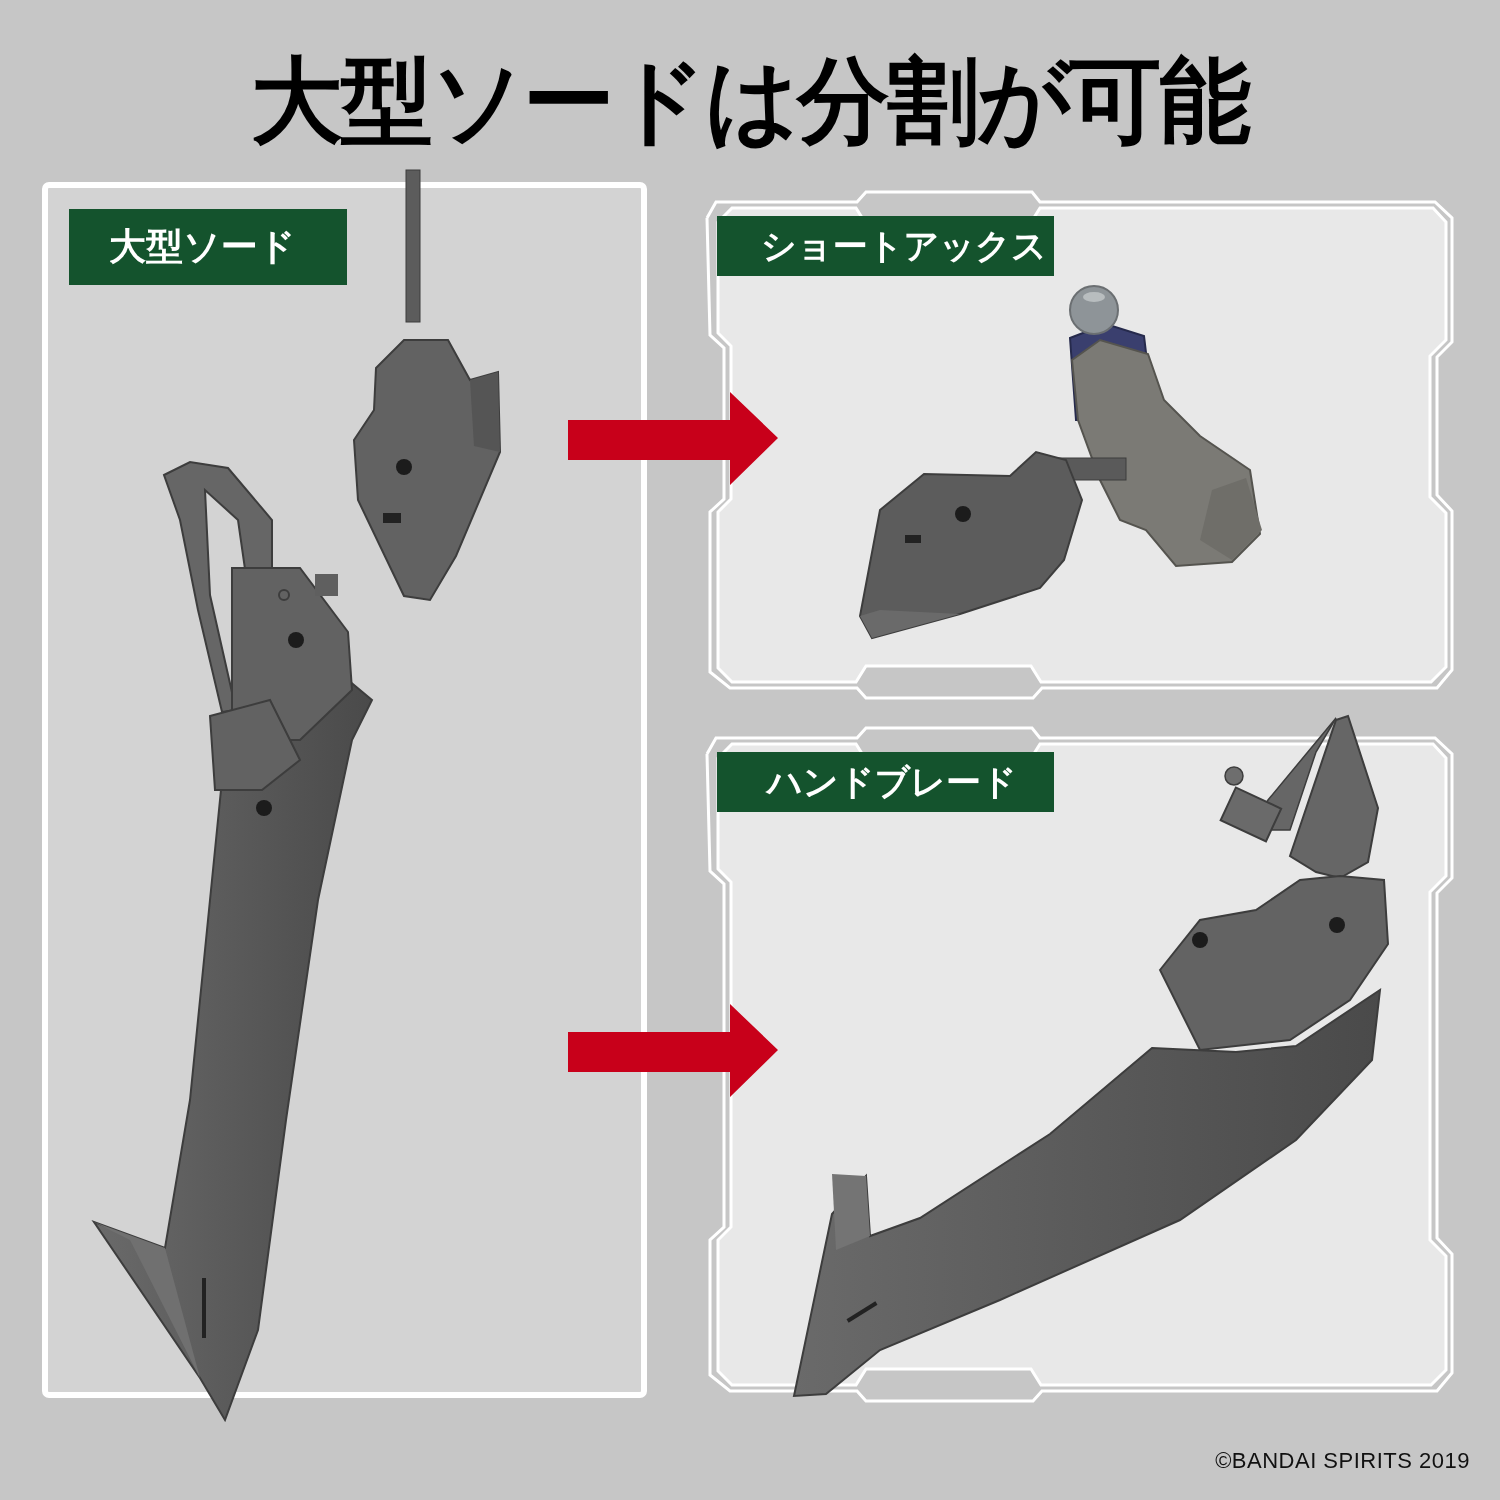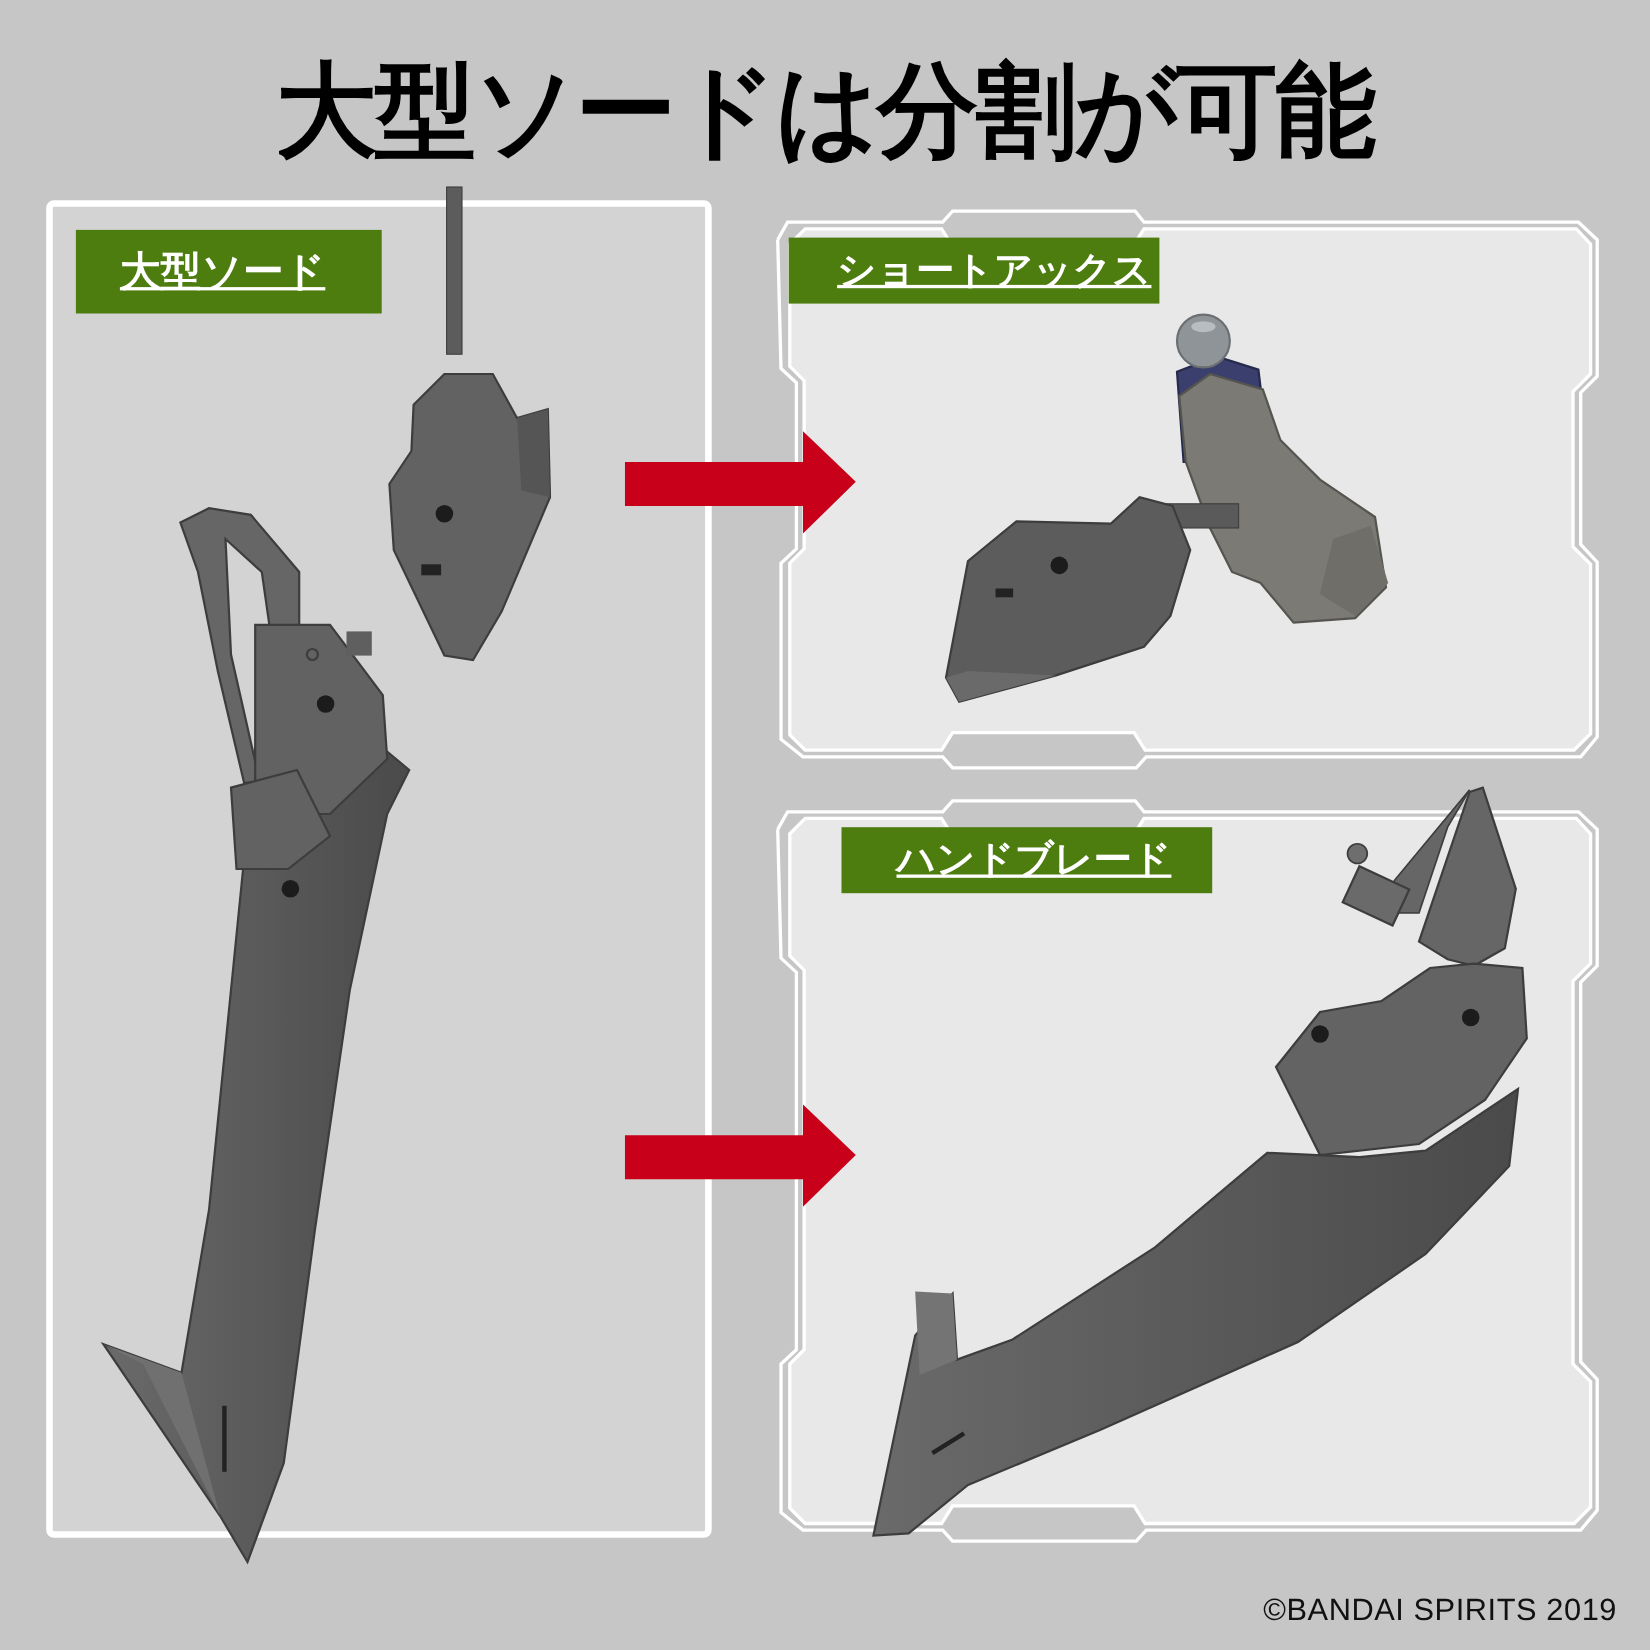--- a/index.html
+++ b/index.html
@@ -16,40 +16,40 @@
       letter-spacing: -2px; line-height: 110px;
       transform: scaleY(1.02);
     }
     .left-panel {
       position: absolute; left: 42px; top: 182px;
       width: 593px; height: 1204px;
       background: #d3d3d3;
       border: 6px solid #ffffff; border-radius: 7px;
     }
     .label {
-      position: absolute; background: #4d7c0f; color: #fff;
+      position: absolute; background: #14532d; color: #fff;
       font-weight: bold; font-size: 37px; line-height: 76px;
-      padding: 0 0 0 40px; box-sizing: border-box; white-space: nowrap; text-decoration: underline;
+      padding: 0 0 0 40px; box-sizing: border-box; white-space: nowrap;
     }
     .left-label { left: 21px; top: 21px; width: 278px; height: 76px; padding-left: 40px; }
     .frame-svg { position: absolute; left: 0; top: 0; }
     .panel-label-1 { left: 717px; top: 216px; width: 337px; height: 60px; line-height: 60px; padding-left: 44px; font-size: 35px; }
-    .panel-label-2 { left: 717px; top: 752px; width: 337px; height: 60px; line-height: 60px; padding-left: 50px; font-size: 35px; margin-left: 48px; }
+    .panel-label-2 { left: 717px; top: 752px; width: 337px; height: 60px; line-height: 60px; padding-left: 50px; font-size: 35px; }
     .arrow { position: absolute; }
     .art { position: absolute; left: 0; top: 0; }
     .footer-notes {
       position: absolute; left: 12px; top: 1420px;
       font-size: 21px; color: #111; line-height: 30px;
       font-family: "DejaVu Sans", sans-serif;
       letter-spacing: -0.5px;
     }
     .footer-notes .gap { display: inline-block; width: 26px; }
     .copyright {
       position: absolute; right: 30px; top: 1448px;
-      font-size: 28px; color: #111;
+      font-size: 22px; color: #111;
       font-family: "Liberation Sans", sans-serif;
       letter-spacing: 0.5px;
     }
   </style>
 </head>
 <body>
 
 <div class="headline">大型ソードは分割が可能</div>
 
 <div class="left-panel">

